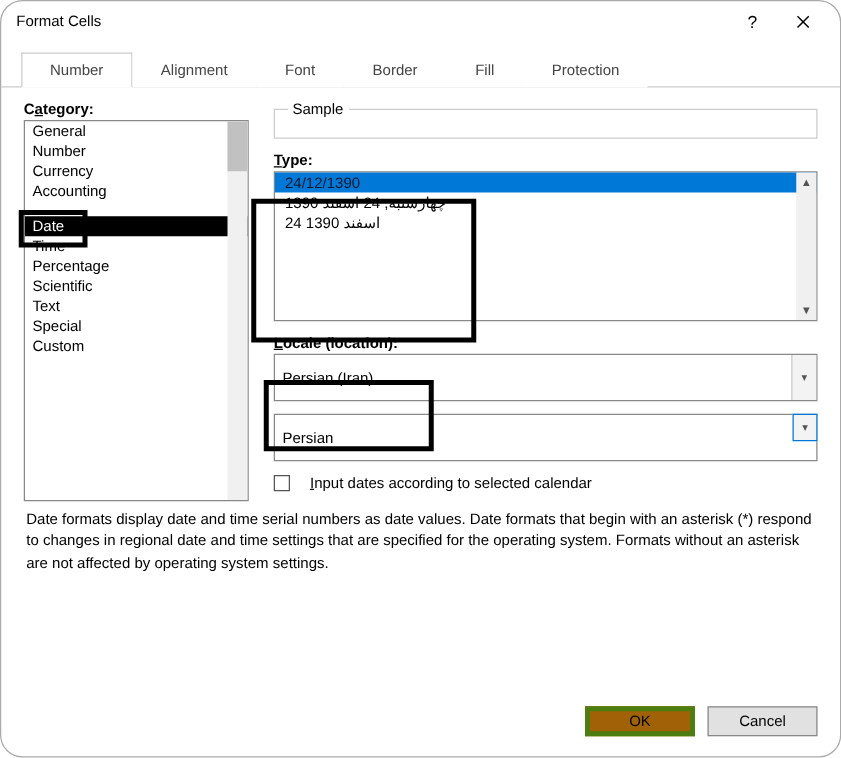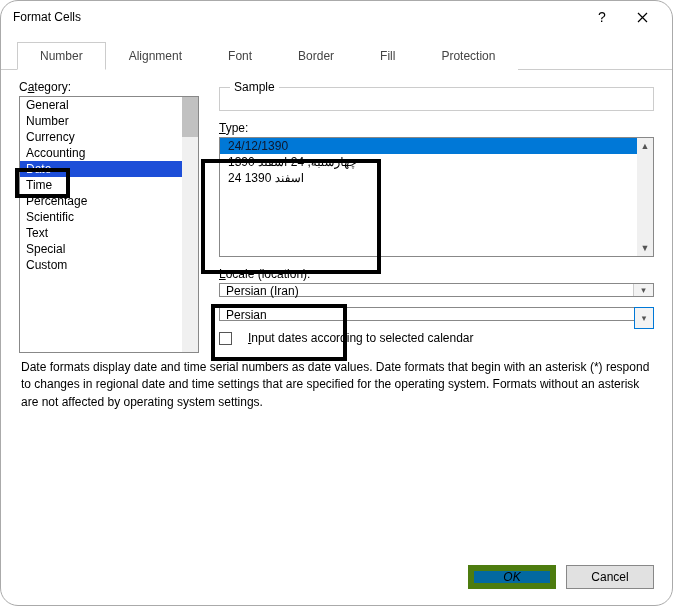--- a/index.html
+++ b/index.html
@@ -7,47 +7,47 @@
   .dialog { width: 673px; height: 606px; border: 1px solid #aaa; background: #fff; display: flex; flex-direction: column; }
   .titlebar { height: 32px; display: flex; align-items: center; padding: 0 10px 0 12px; }
   .titlebar .title { flex: 1; font-size: 12px; }
   .titlebar .tb-btn { width: 40px; height: 32px; display: flex; align-items: center; justify-content: center; font-size: 14px; }
   .tabs { display: flex; padding: 8px 16px 0 16px; border-bottom: 1px solid #ccc; gap: 0; }
   .tab { padding: 6px 22px; color: #444; border: 1px solid transparent; border-bottom: none; cursor: default; position: relative; top: 1px; background: #fff; }
   .tab.active { border-color: #ccc; border-bottom: 1px solid #fff; }
   .content { flex: 1; padding: 10px 18px 0 18px; display: flex; flex-direction: column; }
   .main-row { display: flex; gap: 20px; }
   .left-col { width: 180px; display: flex; flex-direction: column; }
-  .label { margin-bottom: 2px; }
+  .label { margin-bottom: 2px; font-weight: bold; }
   .underline { text-decoration: underline; text-decoration-skip-ink: none; }
   .cat-list { flex: 1; border: 1px solid #888; height: 340px; overflow: hidden; position: relative; }
   .cat-list .track { position: absolute; right: 0; top: 0; bottom: 0; width: 16px; background: #f0f0f0; }
   .cat-list .thumb { position: absolute; top: 0; right: 0; width: 16px; height: 40px; background: #c1c1c1; }
   .cat-item { padding: 1px 6px; cursor: default; }
-  .cat-item.selected { background: #1d4ed8; color: #fff; }
+  .cat-item.selected { background: #000000; color: #fff; margin-top: 12px; }
   .right-col { flex: 1; display: flex; flex-direction: column; }
   fieldset.sample { border: 1px solid #ccc; padding: 6px 10px 10px 10px; margin: 0 0 10px 0; }
   fieldset.sample legend { padding: 0 4px; }
   .sample-val { direction: rtl; text-align: right; padding-right: 6px; font-size: 13px; }
   .type-list { border: 1px solid #888; height: 120px; position: relative; margin-bottom: 10px; }
   .type-list .track { position: absolute; right: 0; top: 0; bottom: 0; width: 16px; background: #f0f0f0; }
   .type-list .arrow { position: absolute; right: 0; width: 16px; height: 16px; display:flex; align-items:center; justify-content:center; font-size:9px; color:#555; }
   .type-list .arrow.up { top: 0; }
   .type-list .arrow.down { bottom: 0; }
   .type-item { padding: 1px 8px; }
   .type-item.selected { background: #0078d7; color: #0f172a; }
-  .combo { position: relative; border: 1px solid #888; height: 14px; display: flex; padding: 0 6px; margin-bottom: 10px; }
+  .combo { position: relative; border: 1px solid #888; height: 38px; display: flex; align-items: center; padding: 0 6px; margin-bottom: 10px; }
   .combo .caret { position: absolute; right: 0; top: 0; bottom: 0; width: 20px; border-left: 1px solid #ccc; display:flex; align-items:center; justify-content:center; font-size:9px; color:#555; background:#f3f3f3; }
   .combo.blue-caret .caret { border: 1px solid #0078d7; right: -1px; top: -1px; bottom: -1px; height: 22px; }
   .check-row { display: flex; align-items: center; gap: 16px; margin-bottom: 8px; }
   .checkbox { width: 13px; height: 13px; border: 1px solid #555; }
   .desc { padding: 6px 2px 0 2px; line-height: 1.45; }
   .button-row { display: flex; justify-content: flex-end; gap: 10px; padding: 12px 18px 16px 0; }
   .btn { width: 88px; height: 24px; border: 1px solid #888; background: #e1e1e1; display:flex; align-items:center; justify-content:center; }
-  .btn.primary { border: 6px solid #4d7c0f; background: #0369a1; font-style: italic; }
+  .btn.primary { border: 4px solid #4d7c0f; background: #a16207; }
   .hl { position: absolute; border: 4px solid #000; pointer-events: none; }
 </style>
 </head>
 <body>
 
 <div class="dialog" style="position:relative;border-radius:18px;">
 
   <div class="titlebar">
     <span class="title">Format Cells</span>
     <div class="tb-btn">?</div>

